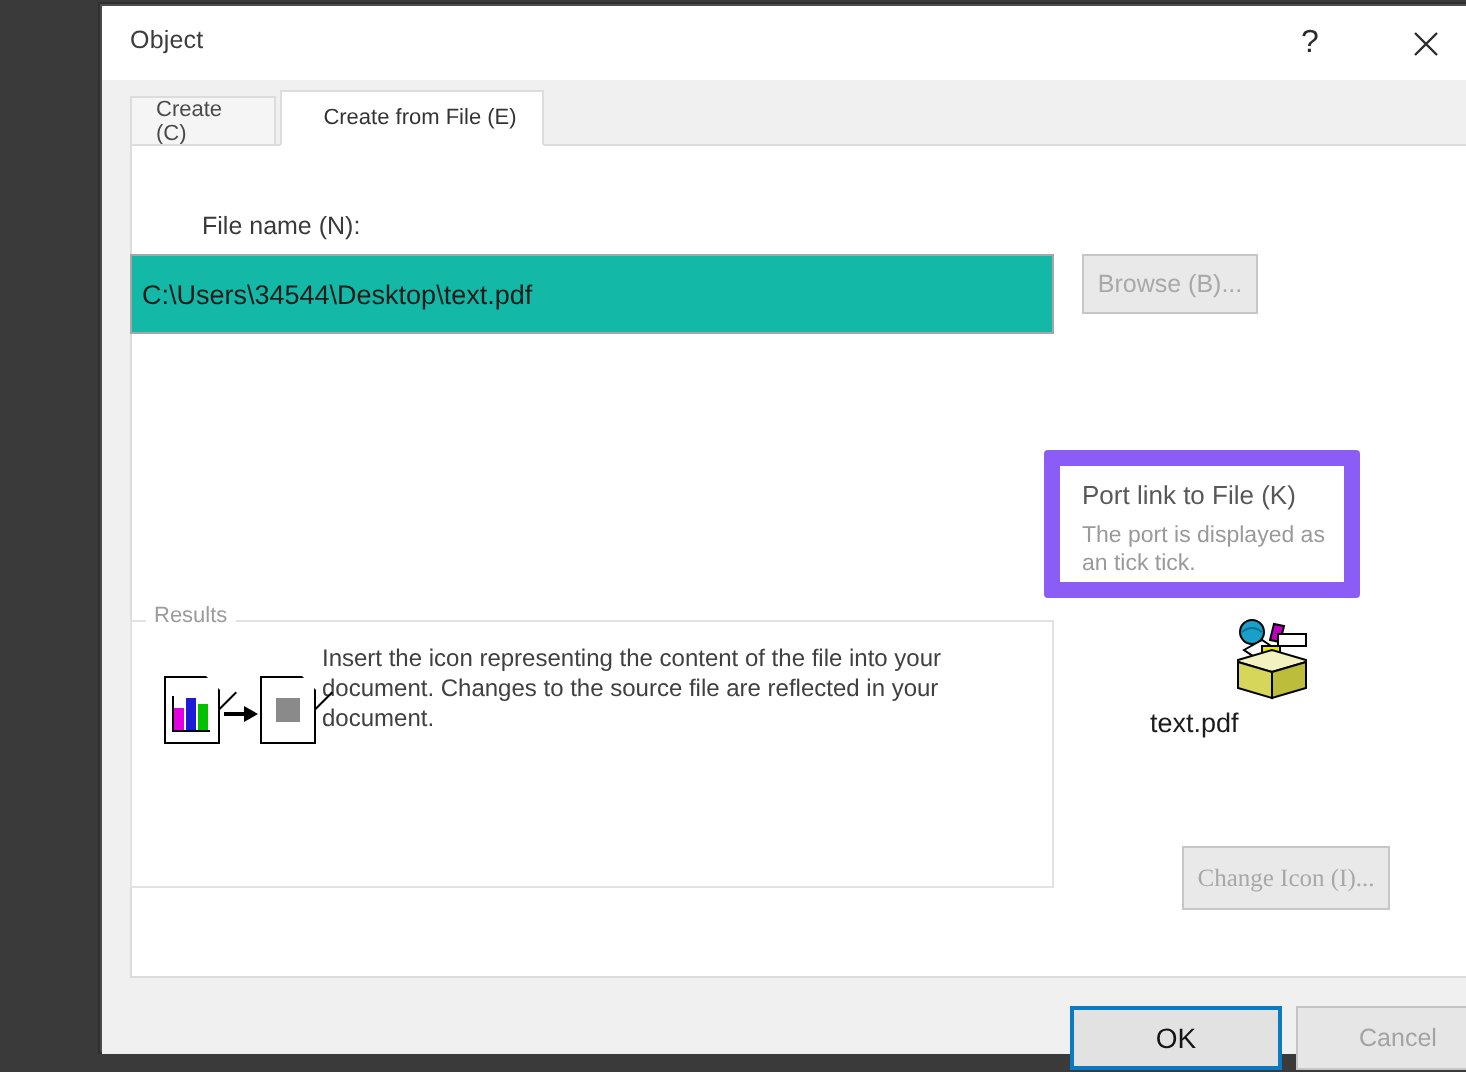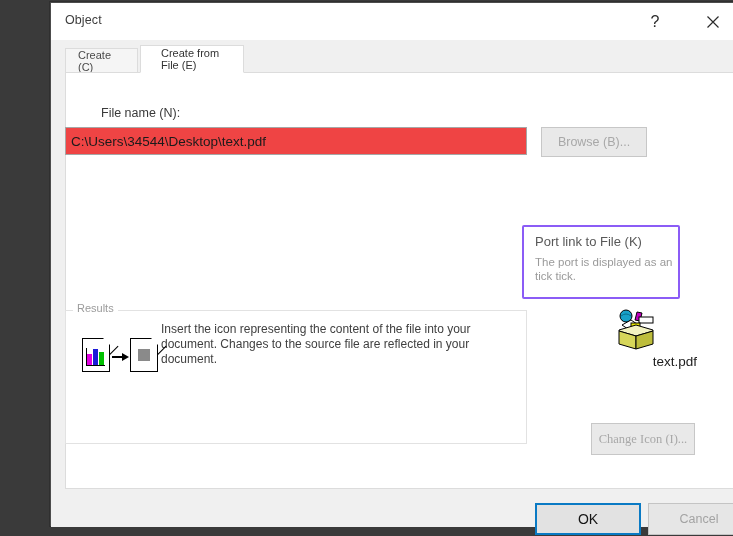--- a/index.html
+++ b/index.html
@@ -63,70 +63,70 @@
     padding: 0 12px;
   }
   .tab.active {
     top: 5px; height: 28px;
     background: #ffffff;
     border-bottom-color: #ffffff;
     color: #333;
     z-index: 3;
   }
   #tab-create        { left: 14px; width: 73px; }
-  #tab-create-from-file { left: 89px; width: 104px; padding-left: 20px; }
+  #tab-create-from-file { left: 89px; width: 132px; padding-left: 20px; }
 
   
   #panel {
     position: absolute; left: 14px; top: 32px;
     width: 673px; height: 417px;
     background: #ffffff;
     border: 1px solid #dcdcdc;
   }
 
   
   #filename-label {
     position: absolute; left: 14px; top: 66px;
     font-size: 12.5px; color: #3a3a3a; padding-left: 36px;
   }
   #filename-input {
     position: absolute; left: 14px; top: 87px;
-    width: 462px; height: 28px;
+    width: 462px; height: 40px;
     border: 1px solid #a6a6a6;
-    background: #ef4444;
+    background: #14b8a6;
     font-family: "Liberation Sans", sans-serif;
     font-size: 13.5px; color: #1b1b1b;
     padding: 0 5px;
     outline: none;
   }
 
   
   .btn {
     display: flex; align-items: center; justify-content: center;
     border: 1px solid #b4b4b4;
     background: #e6e6e6;
     font-family: "Liberation Sans", sans-serif;
     font-size: 12.5px; color: #2b2b2b;
   }
   .btn.disabled { color: #a8a8a8; border-color: #c7c7c7; background: #e9e9e9; }
 
   #browse-button {
     position: absolute; left: 490px; top: 87px;
-    width: 106px; height: 30px;
+    width: 88px; height: 30px;
   }
   #change-icon-button {
     position: absolute; left: 540px; top: 383px;
     width: 104px; height: 32px; font-family: Liberation Serif, serif;
   }
 
   
   #link-highlight {
     position: absolute; left: 471px; top: 185px;
     width: 158px; height: 74px;
-    border: 2px solid #8b5cf6;
+    border: 8px solid #8b5cf6;
     background: #ffffff;
     border-radius: 2px;
     padding: 7px 0 0 11px;
   }
   #link-title {
     font-size: 13px; color: #585858; line-height: 16px;
   }
   #link-desc {
     margin-top: 6px;
     font-size: 11.5px; color: #9a9a9a; line-height: 13.5px;
@@ -200,21 +200,21 @@
     border-left:7px solid #000;
   }
 
   
   #package-icon {
     position: absolute; left: 562px; top: 268px;
     width: 46px; height: 42px;
   }
   #package-caption {
     position: absolute; left: 524px; top: 314px;
-    width: 122px; text-align: right;
+    width: 122px; text-align: left;
     font-size: 13.5px; color: #1c1c1c;
   }
 
   
   #ok-button {
     position: absolute; left: 484px; top: 463px;
     width: 106px; height: 32px;
     border: 2px solid #0a7ac4;
     background: #e2e2e2;
     display:flex; align-items:center; justify-content:center;

